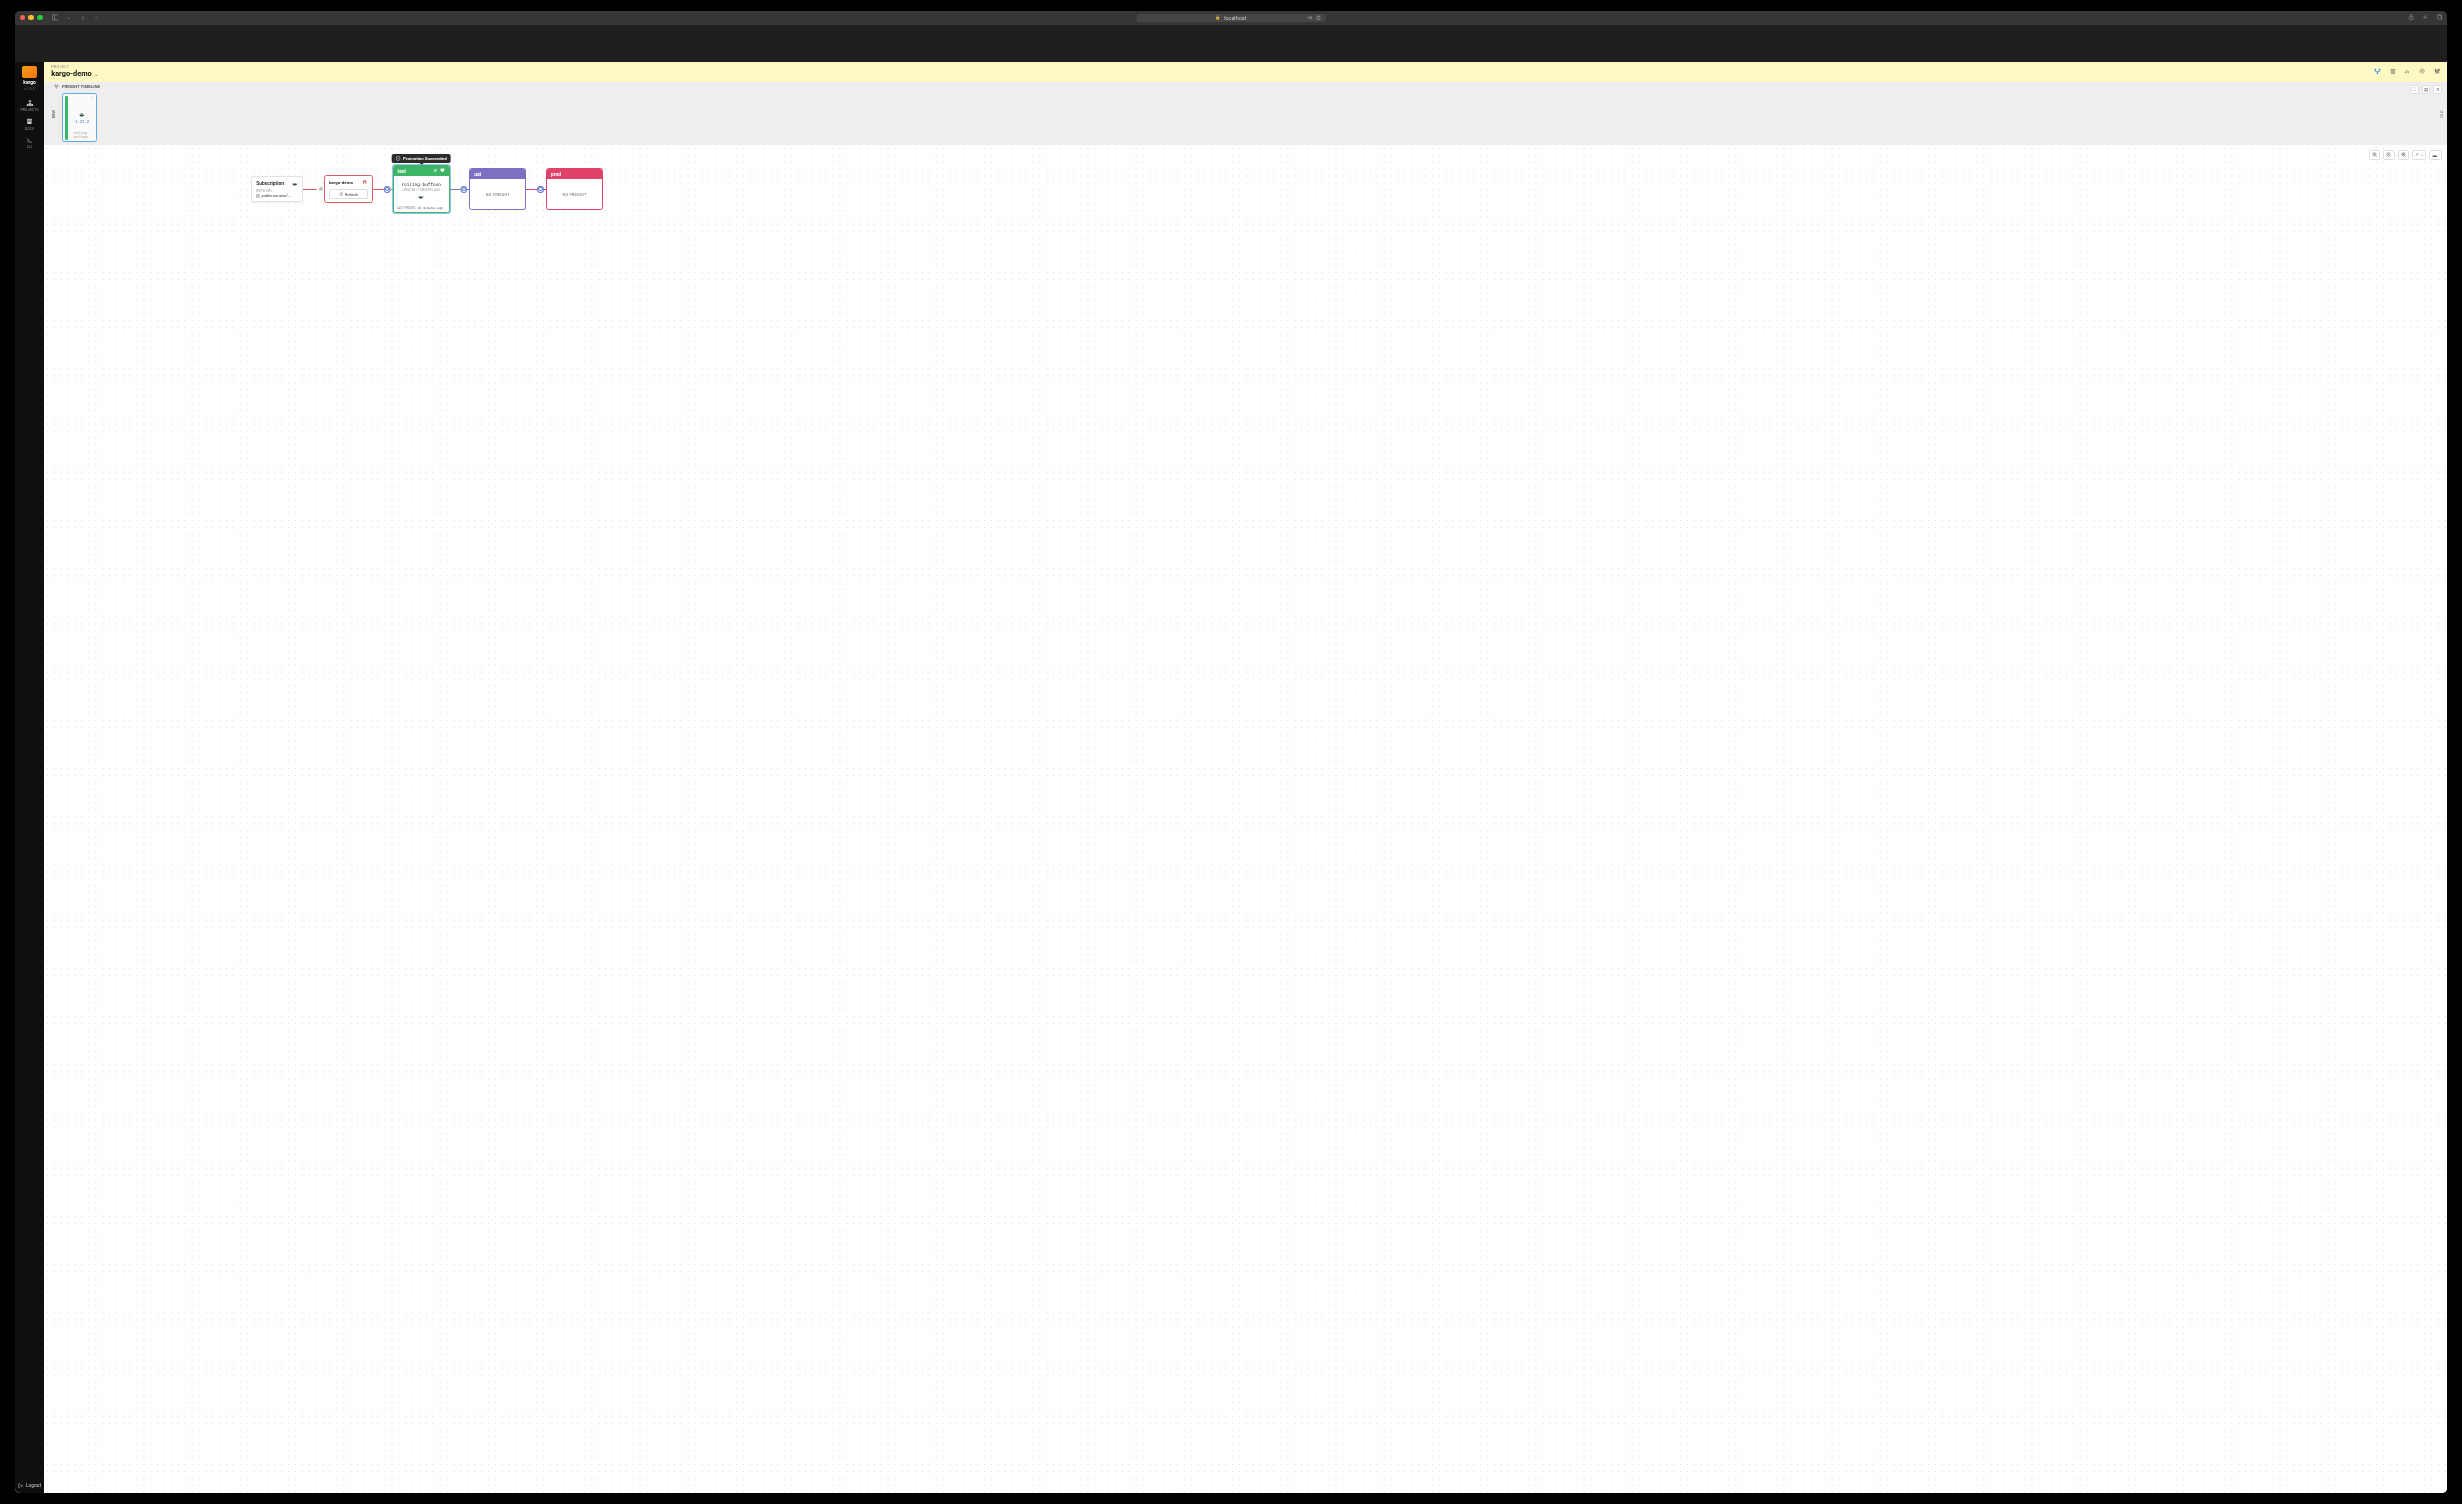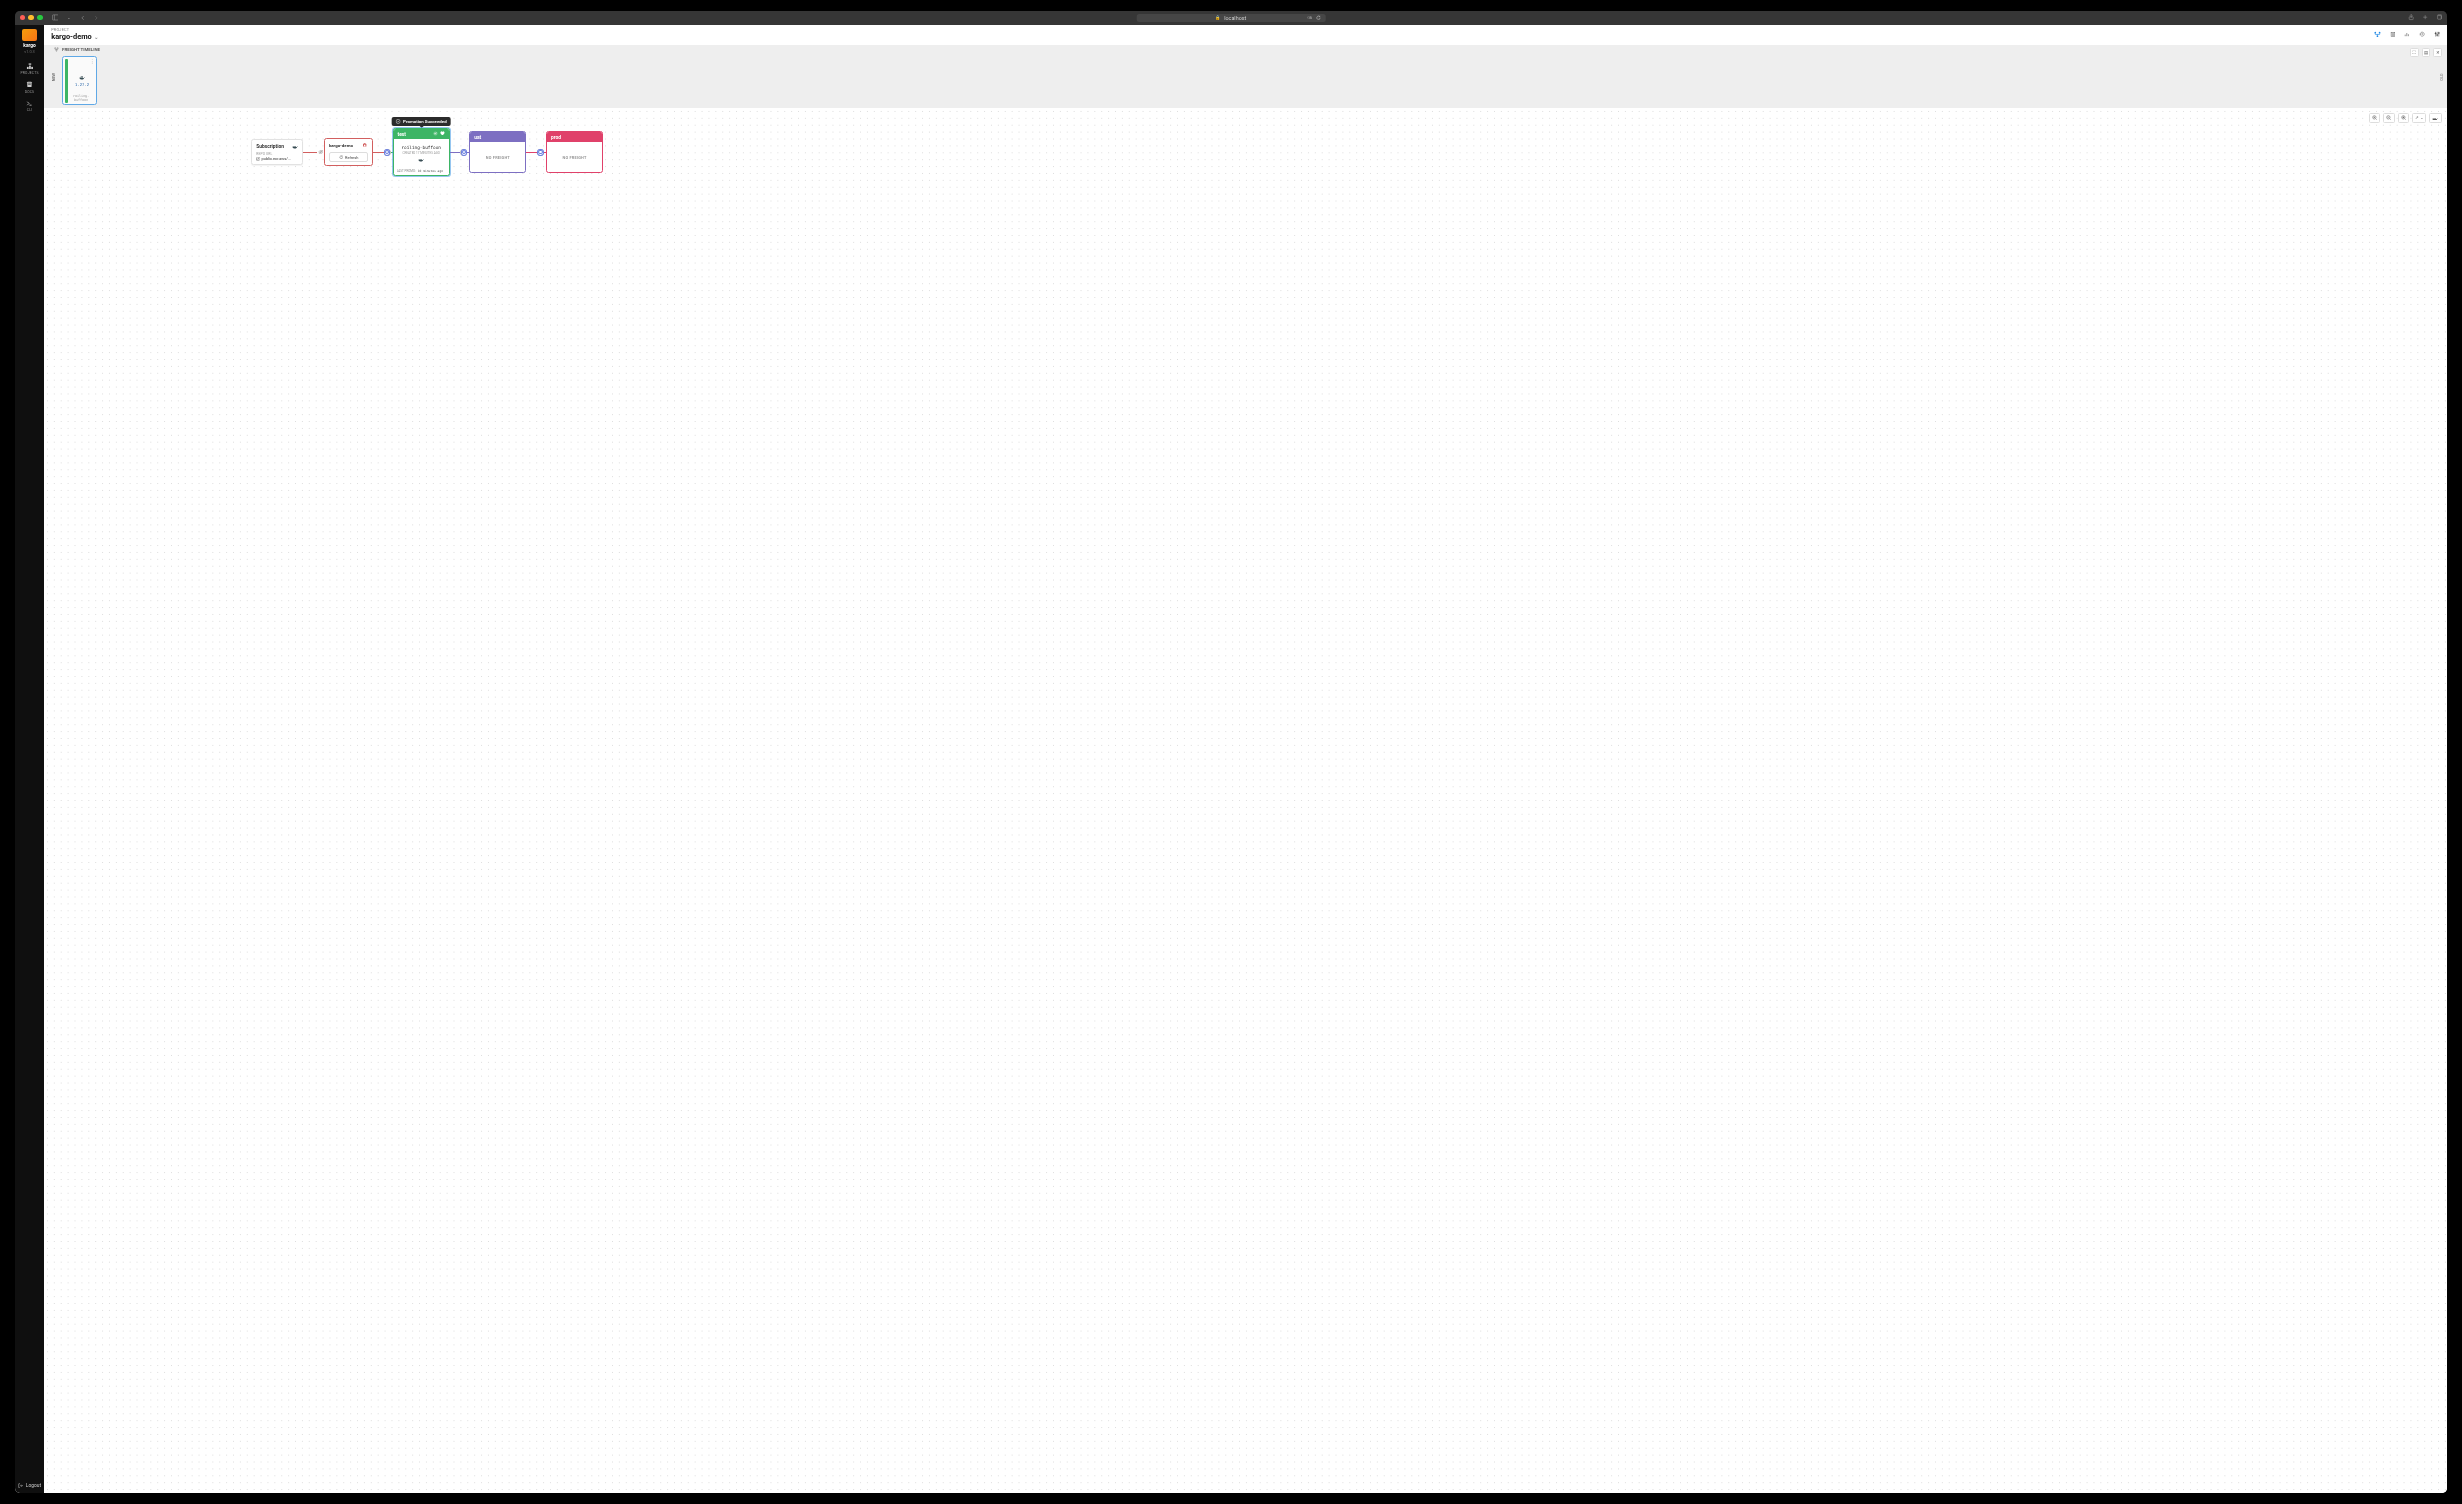--- a/index.html
+++ b/index.html
@@ -8,21 +8,21 @@
 .titlebar { height: 13.8px; background: #363636; display: flex; align-items: center; padding: 0 4.9px; position: relative; }
 .traffic { display: flex; gap: 3.4px; }
 .dot { width: 5.4px; height: 5.4px; border-radius: 50%; }
 .dot.red { background: #ff5f57; }
 .dot.yellow { background: #febc2e; }
 .dot.green { background: #28c840; }
 .tb-group-left { display: flex; align-items: center; gap: 6.9px; margin-left: 8.9px; color:#a0a0a0; }
 .tb-icon { width:6.9px; height:6.9px; display:inline-flex; align-items:center; justify-content:center; }
 .tb-center { position:absolute; left:50%; transform:translateX(-50%); display:flex; align-items:center; gap:3px; color:#cfcfcf; font-size:5.4px; background:#464646; padding:1px 79px; border-radius:2.5px; }
 .tb-right { position:absolute; right:4.9px; display:flex; gap:6.9px; color:#a0a0a0; }
-.app-body { flex:1; display:flex; background:#ffffff; }
+.app-body { flex:1; display:flex; background:#fef9c3;margin-top:37px; }
 .sidebar { width:29.5px; background:#0f0f0f; display:flex; flex-direction:column; align-items:center; padding-top:3.9px; color:#ccc; position:relative; }
 .logo { width:19.7px; height:19.7px; display:flex; flex-direction:column; align-items:center; justify-content:center; margin-bottom:1px;}
 .logo-icon{width:14.8px;height:11.8px;background:linear-gradient(135deg,#f59e0b,#f97316);border-radius:2px;position:relative;}
 .logo-text{font-size:4.9px;font-weight:700;color:#fff;margin-top:1px;}
 .version { font-size:3.9px; color:#6b6b6b; margin-bottom:5.9px;}
 .nav-item { width:24.6px; display:flex; flex-direction:column; align-items:center; padding:3px 0; cursor:pointer; }
 .nav-item .ni-icon { font-size:6.9px; margin-bottom:1.5px; color:#ccc;}
 .nav-item .ni-label { font-size:3.4px; color:#999; letter-spacing:0.2px;}
 .logout { position:absolute; bottom:4.9px; left:0; right:0; display:flex; align-items:center; justify-content:center; gap:2.5px; font-size:4.9px; color:#ccc; cursor:pointer;}
 .main { flex:1; display:flex; flex-direction:column; position:relative; }

